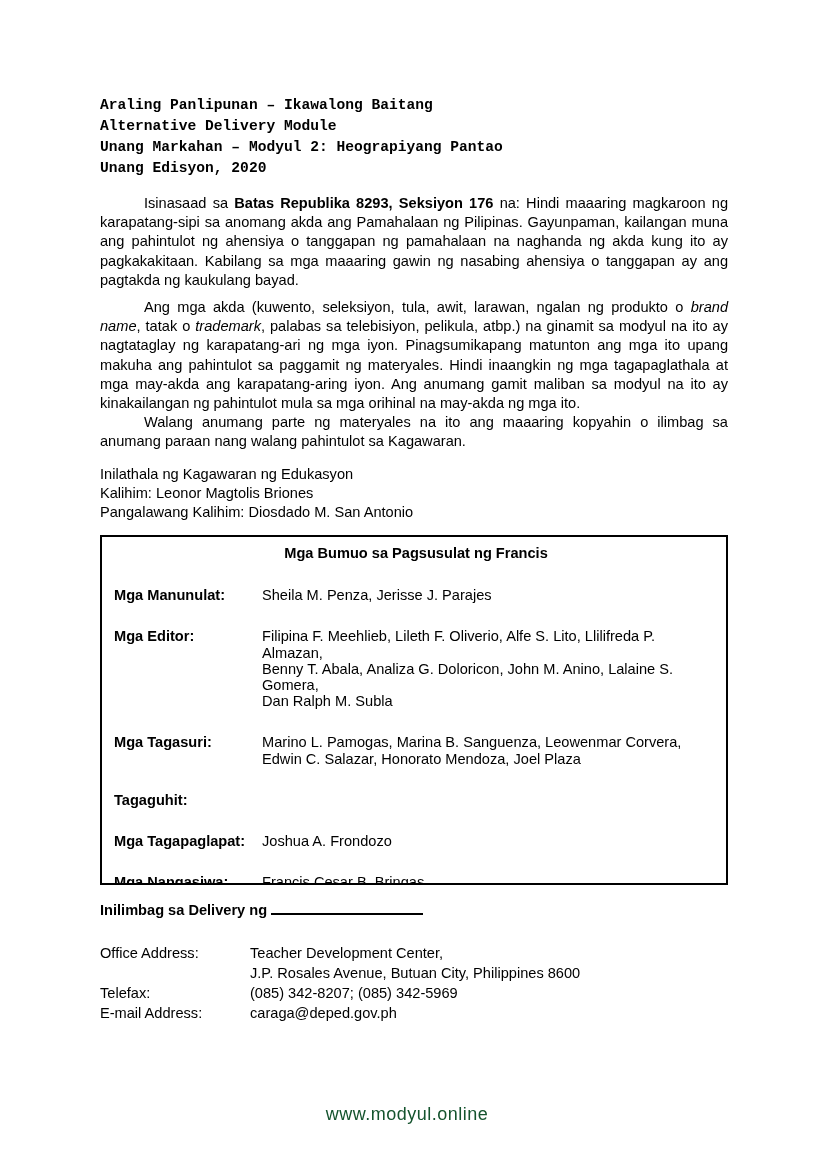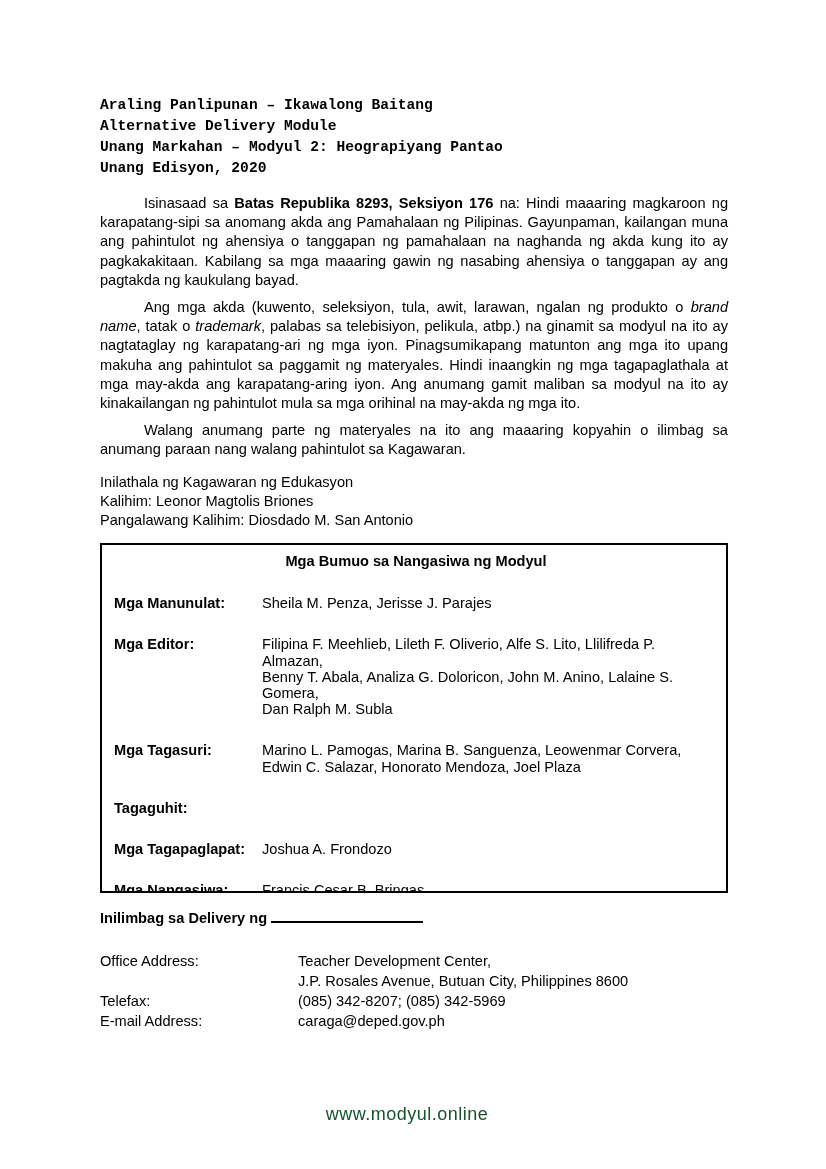--- a/index.html
+++ b/index.html
@@ -21,21 +21,21 @@
   }
   .doc-header { font-weight: bold; line-height: 21px; font-family: Liberation Mono, monospace; }
   .para {
     margin: 0;
     text-align: justify;
     text-indent: 44px;
     line-height: 19.2px;
   }
   .para-1 { margin-top: 15px; }
   .para-2 { margin-top: 8px; }
-  .para-3 { margin-top: 8px; }
+  .para-3 { }
   .publisher { margin-top: 13px; line-height: 19.2px; }
   .team-box {
     margin-top: 13px;
     border: 2px solid #000000;
     box-sizing: border-box;
     width: 628px;
     height: 350px;
     padding: 8px 8px 0 12px;
     overflow: hidden;
   }
@@ -61,21 +61,20 @@
     height: 14px;
     margin-left: 4px;
     vertical-align: baseline;
   }
   .dept-line { margin-top: 19px; font-weight: bold; line-height: 20px; }
   .contact { margin-top: 23px; }
   .contact-row {
     display: grid;
     grid-template-columns: 150px 1fr;
     line-height: 20px;
-    gap: 48px;
   }
   .contact-value { white-space: pre-line; }
   .watermark {
     position: absolute;
     left: 0;
     top: 1104px;
     width: 814px;
     text-align: center;
     color: #14532d;
     font-size: 18px;
@@ -103,21 +102,21 @@
 
     <p class="para para-3">Walang anumang parte ng materyales na ito ang maaaring kopyahin o ilimbag sa anumang paraan nang walang pahintulot sa Kagawaran.</p>
 
     <div class="publisher">
       <div>Inilathala ng Kagawaran ng Edukasyon</div>
       <div>Kalihim: Leonor Magtolis Briones</div>
       <div>Pangalawang Kalihim: Diosdado M. San Antonio</div>
     </div>
 
     <section class="team-box">
-      <div class="box-title">Mga Bumuo sa Nangasiwa ng Modyul</div>
+      <div class="box-title">Mga Bumuo sa Pagsusulat ng Francis</div>
 
       <div class="box-row">
         <div class="box-label">Mga Manunulat:</div>
         <div class="box-value">Sheila M. Penza, Jerisse J. Parajes</div>
       </div>
 
       <div class="box-row">
         <div class="box-label">Mga Editor:</div>
         <div class="box-value">Filipina F. Meehlieb, Lileth F. Oliverio, Alfe S. Lito, Llilifreda P. Almazan,
 Benny T. Abala, Analiza G. Doloricon, John M. Anino, Lalaine S. Gomera,

